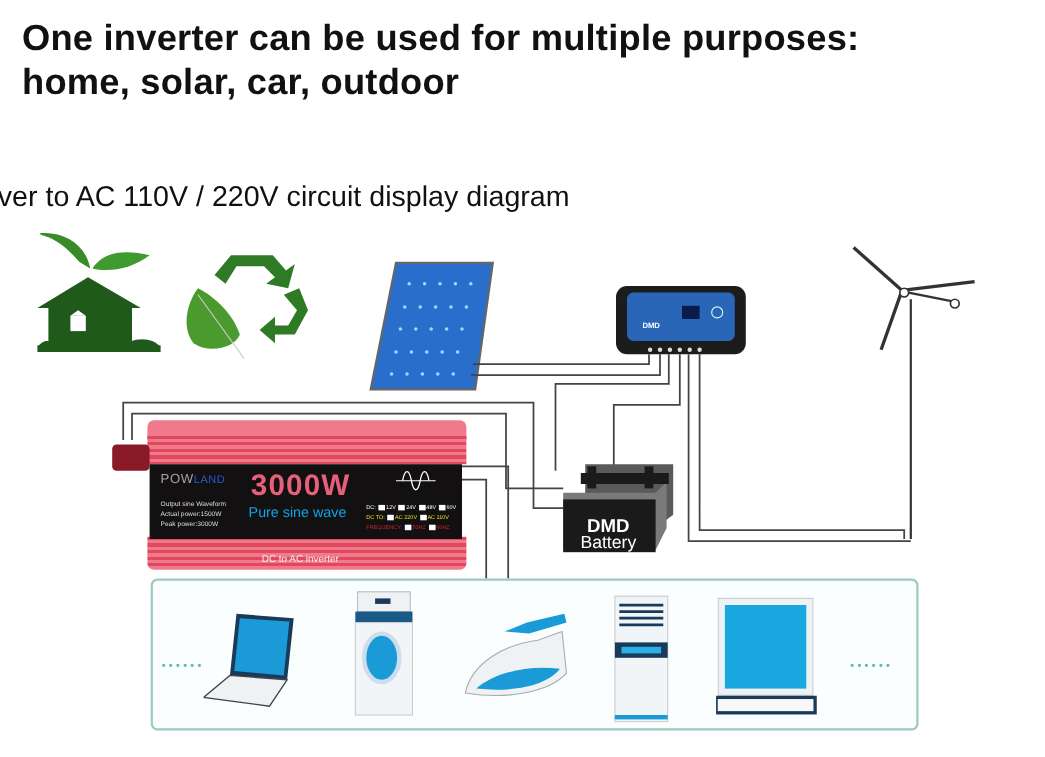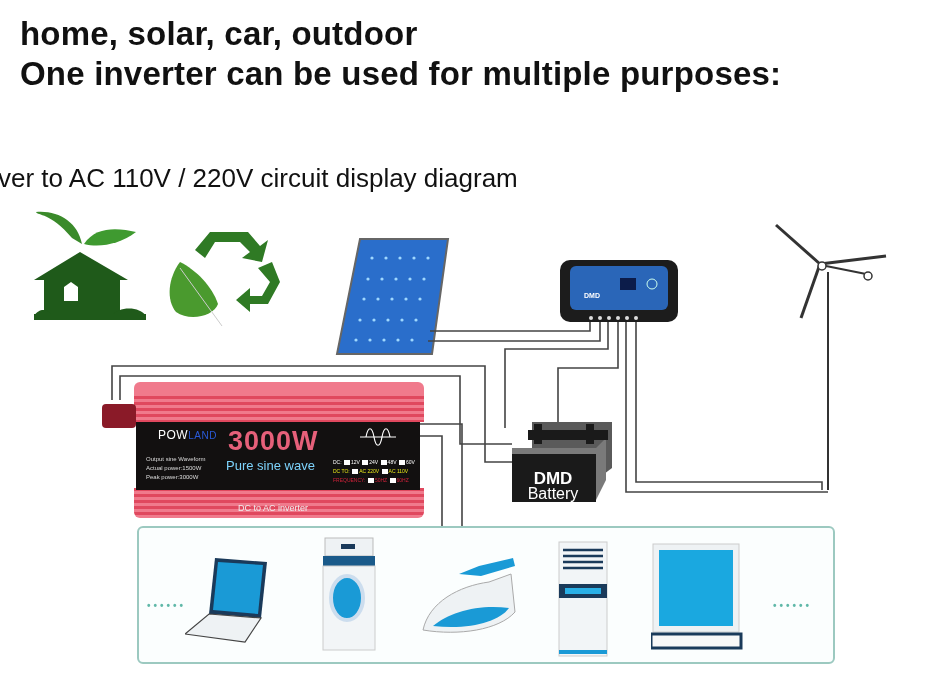--- a/index.html
+++ b/index.html
@@ -4,43 +4,43 @@
 <style>
   html, body { margin:0; padding:0; background:#ffffff; }
   body { width:950px; height:688px; position:relative; overflow:hidden; font-family:"Liberation Sans", sans-serif; color:#111; }
   .abs { position:absolute; }
   .headline { left:20px; top:14px; font-size:33px; font-weight:bold; line-height:40px; color:#111; letter-spacing:0.2px; }
   .subtitle { left:-2px; top:163px; font-size:26px; color:#111; white-space:nowrap; }
   svg.wires { position:absolute; left:0; top:0; }
   .inverter { left:130px; top:380px; width:295px; height:142px; }
   .inv-face { position:absolute; left:6px; top:42px; width:284px; height:68px; background:#121010; }
   .brand { position:absolute; left:10px; top:6px; font-size:12px; letter-spacing:0.5px; }
-  .brand .pow { color:#ffffff;margin-left:12px; }
+  .brand .pow { color:#a3a3a3; }
   .brand .land { color:#2a5ad8; font-size:10px; }
   .specs { position:absolute; left:10px; top:33px; font-size:6px; line-height:9px; color:#ddd; }
   .watt { position:absolute; left:92px; top:4px; font-size:27px; font-weight:bold; color:#e6607a; letter-spacing:1px;text-align:center; }
-  .psw { position:absolute; left:90px; top:36px; font-size:13px; color:#7dd3fc; }
+  .psw { position:absolute; left:90px; top:36px; font-size:13px; color:#0ea5e9; }
   .dcac { position:absolute; left:102px; top:53px; font-size:9px; color:#eee;margin-top:28px; }
   .opts { position:absolute; left:197px; top:36px; font-size:5px; line-height:9px; white-space:nowrap; }
   .opts .r1 { color:#fff; }
   .opts .r2 { color:#e6e61a; }
   .opts .r3 { color:#d0223a; }
   .box { display:inline-block; width:6px; height:5px; background:#fff; vertical-align:middle; margin:0 1px; }
   .battery-label { left:523px; top:470px; width:60px; text-align:center; color:#fff; font-weight:bold; }
   .battery-label .b1 { font-size:17px; line-height:17px; display:block; }
   .battery-label .b2 { font-size:16px; line-height:13px; display:block; font-weight:normal; }
   .devices { left:137px; top:526px; width:694px; height:134px; border:2px solid #9cc9c0; border-radius:6px; background:#fbfefe; }
   .dots { position:absolute; top:72px; font-size:10px; letter-spacing:3px; color:#5fb8a8; font-weight:bold; }
 </style>
 </head>
 <body>
 
 <div class="abs headline">
+  <div>One inverter can be used for multiple purposes:</div>
   <div>home, solar, car, outdoor</div>
-  <div>One inverter can be used for multiple purposes:</div>
 </div>
 <div class="abs subtitle">ver to AC 110V / 220V circuit display diagram</div>
 
 <svg class="wires" width="950" height="688">
 
   <g>
     <path d="M72 238 C 50 212, 38 216, 36 212 C 58 210, 78 222, 82 244 Z" fill="#3a8a2a"></path>
     <path d="M84 244 C 96 226, 118 228, 136 232 C 120 244, 100 248, 84 244 Z" fill="#3f9a30"></path>
     <polygon points="34,280 80,252 128,280 120,280 120,316 44,316 44,280" fill="#1f5a1a"></polygon>
     <rect x="64" y="287" width="14" height="14" fill="#fff"></rect>

